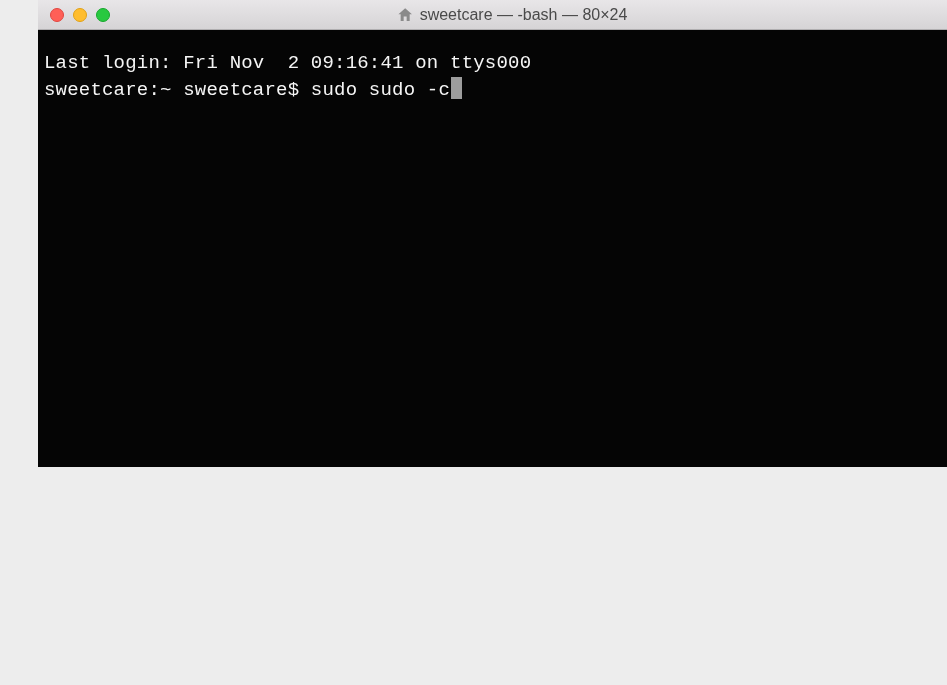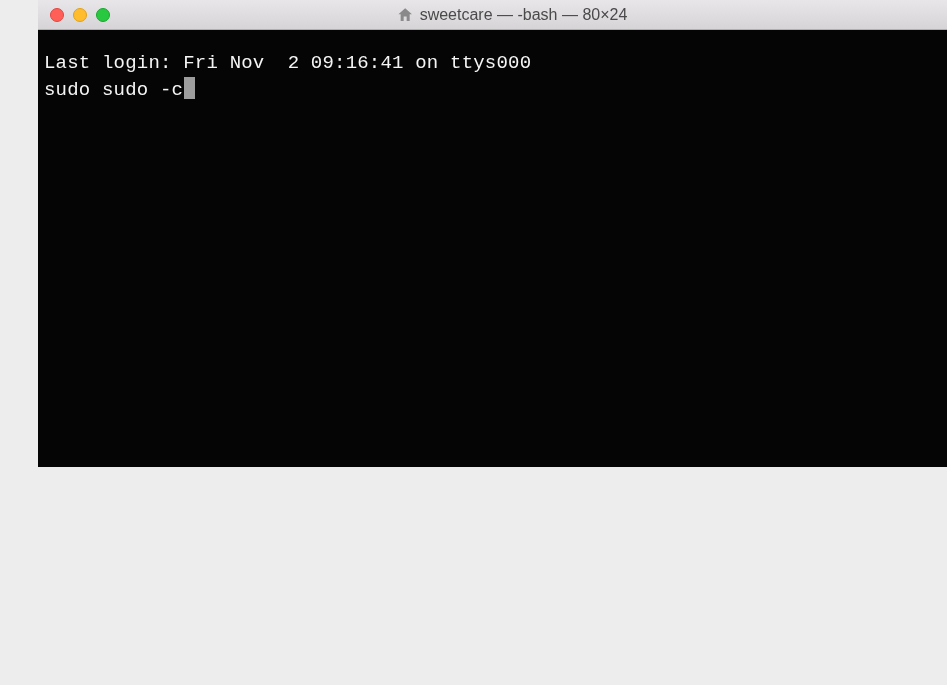--- a/index.html
+++ b/index.html
@@ -133,20 +133,20 @@
     </div>
     <div class="title-center">
       <svg class="home-icon-svg" viewBox="0 0 24 24">
         <path d="M12 3l9 8h-3v9h-4v-6h-4v6H6v-9H3l9-8z"></path>
       </svg>
       <span>sweetcare — -bash — 80×24</span>
     </div>
   </div>
 
   <div class="terminal-body">
-    <div class="terminal-content"><span class="terminal-line">Last login: Fri Nov  2 09:16:41 on ttys000</span><span class="prompt-line"><span>sudo sudo -c</span><span class="cursor"></span></span></div>
+    <div class="terminal-content"><span class="terminal-line">Last login: Fri Nov  2 09:16:41 on ttys000</span><span class="prompt-line"><span>sweetcare:~ sweetcare$ </span><span>sudo sudo -c</span><span class="cursor"></span></span></div>
     <div class="scrollbar">
       <div class="scroll-thumb"></div>
     </div>
   </div>
 
   <div class="bottom-edge"></div>
 </div>
 
 </body></html>

